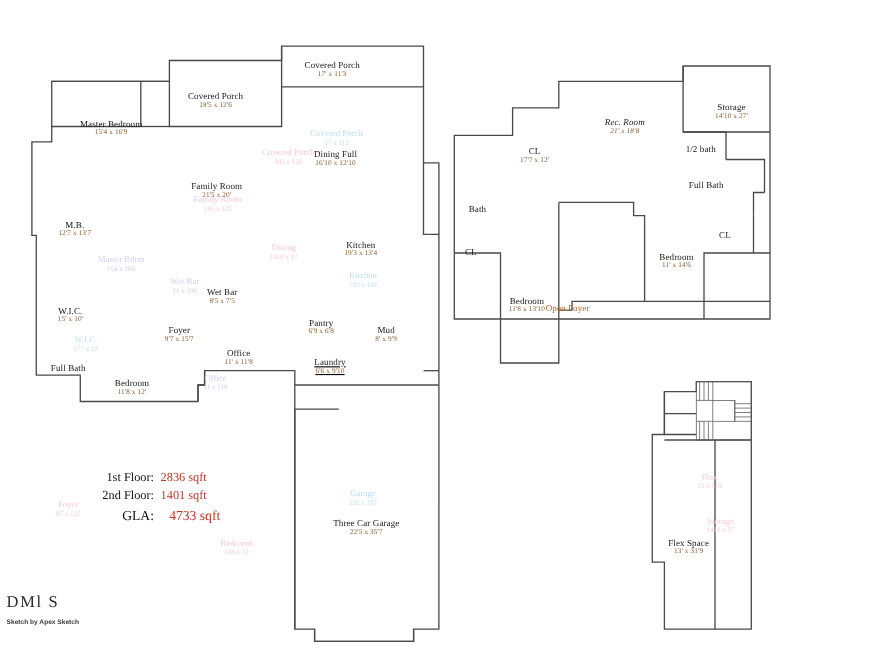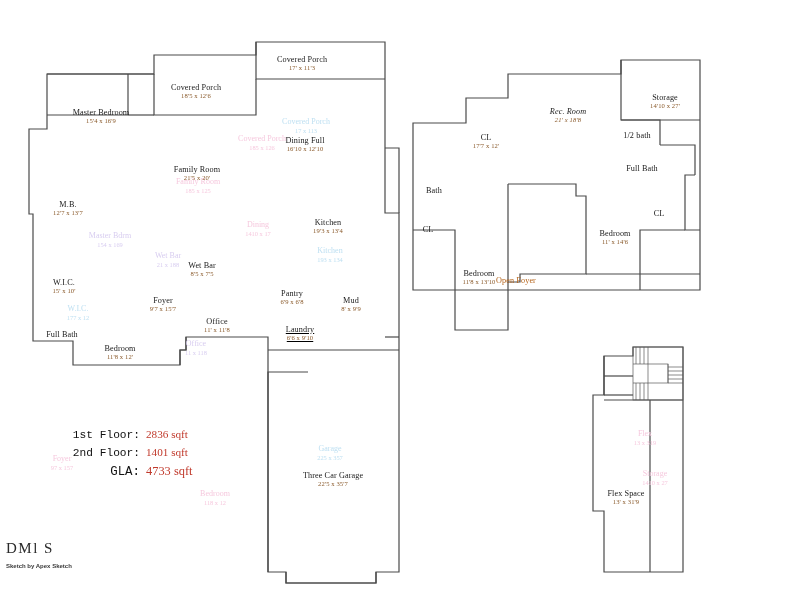--- a/index.html
+++ b/index.html
@@ -12,24 +12,24 @@
   .lbl{position:absolute;text-align:center;line-height:1.12;white-space:nowrap;
        transform:translateX(-50%);}
   .lbl .nm{display:block;font-size:8.2px;color:#1b1b1b;letter-spacing:.1px;}
   .lbl .dm{display:block;font-size:6.6px;color:#8a5a2b;letter-spacing:.1px;}
   .lbl.orange .nm{color:#b5651d;}
 
   
   #summary{position:absolute;left:18px;top:426px;width:190px;}
   #summary .row{display:flex;justify-content:flex-end;align-items:baseline;
                 gap:6px;line-height:1.52;}
-  #summary .k{font-size:11.2px;color:#111111;font-family:Liberation Mono, monospace;}
+  #summary .k{font-size:11.2px;color:#111111;}
   #summary .v{font-size:11.2px;color:#c0392b;min-width:62px;text-align:left;}
   #summary .row.gla .k{font-size:12.4px;}
-  #summary .row.gla .v{font-size:12.4px;}
+  #summary .row.gla .v{font-size:12.4px;text-align:center;}
 
   
   #logo{position:absolute;left:6px;top:540px;}
   #logo .mark{font-size:15px;color:#2a2a2a;letter-spacing:1.5px;
               font-family:"Liberation Serif",serif;}
   #logo .cred{font-size:6px;color:#3a3a3a;margin-top:6px;
               font-family:"Liberation Sans",sans-serif;font-weight:bold;}
 
   
   .ghost{position:absolute;text-align:center;white-space:nowrap;

